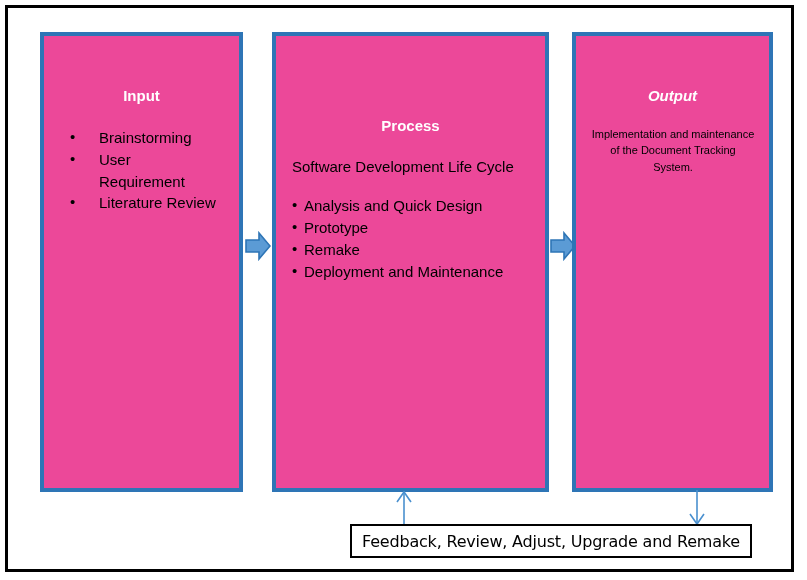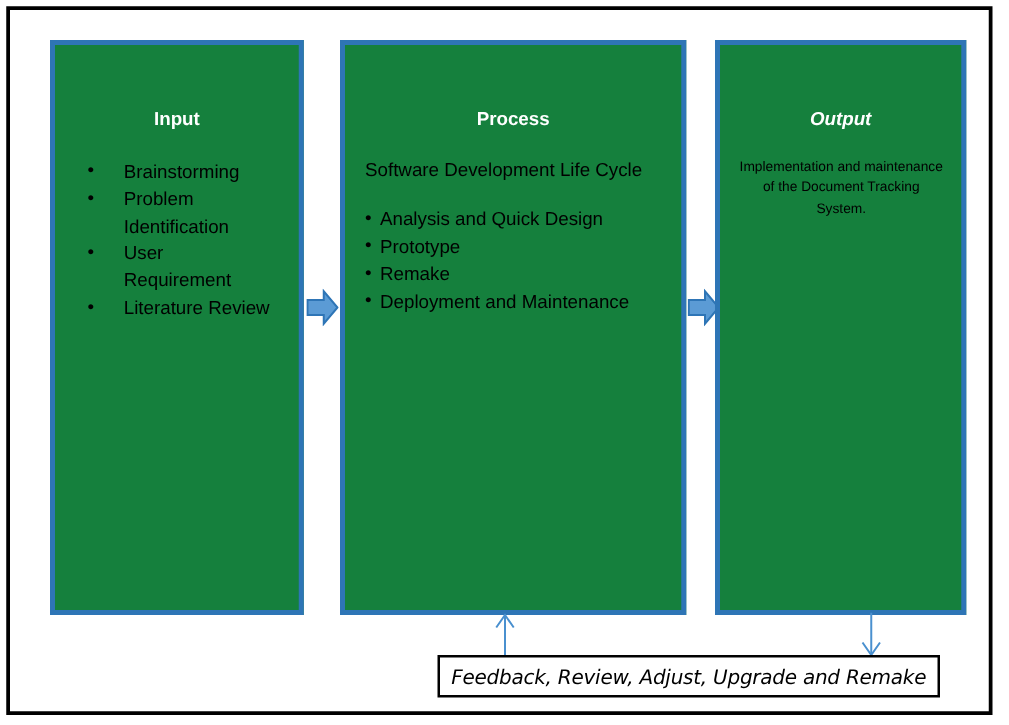--- a/index.html
+++ b/index.html
@@ -28,42 +28,42 @@
     top: 5px;
     width: 789px;
     height: 567px;
     border: 3px solid #000000;
     box-sizing: border-box;
   }
 
   
   .blue-box {
     position: absolute;
-    background: #15803d;
+    background: #ec4899;
     border: 4px solid #2e75b6;
     box-sizing: border-box;
     padding: 0;
   }
 
   #box-input   { left: 40px;  top: 32px; width: 203px; height: 460px; }
   #box-process { left: 272px; top: 32px; width: 277px; height: 460px; }
   #box-output  { left: 572px; top: 32px; width: 201px; height: 460px; }
 
   .box-heading {
     color: #ffffff;
     font-weight: bold;
     font-size: 15px;
     text-align: center;
     margin: 0;
     padding: 0;
     line-height: 1.2;
   }
 
   #box-input .box-heading   { margin-top: 51px; }
-  #box-process .box-heading { margin-top: 51px; }
+  #box-process .box-heading { margin-top: 81px; }
   #box-output .box-heading  { margin-top: 51px; font-style: italic; }
 
   
   #input-list {
     list-style: none;
     margin: 22px 0 0 0;
     padding: 0 22px 0 18px;
   }
   #input-list li {
     position: relative;
@@ -143,21 +143,20 @@
     display: flex;
     align-items: center;
     justify-content: center;
   }
   #feedback-label {
     font-family: "DejaVu Sans", sans-serif;
     font-size: 16px;
     color: #000000;
     letter-spacing: -0.2px;
     white-space: nowrap;
-    font-style: italic;
   }
 
   .loop-arrow {
     position: absolute;
     width: 22px;
     height: 36px;
   }
   #feedback-arrow-up   { left: 393px; top: 490px; }
   #feedback-arrow-down { left: 686px; top: 490px; }
 </style>
@@ -165,21 +164,20 @@
 <body>
 
 <div id="canvas">
 
   <div id="outer-frame"></div>
 
   <div class="blue-box" id="box-input">
     <div class="box-heading">Input</div>
     <ul id="input-list">
       <li>Brainstorming</li>
-      <li>Problem Identification</li>
       <li>User Requirement</li>
       <li>Literature Review</li>
     </ul>
   </div>
 
   <div class="block-arrow" id="arrow-input-process">
     <svg width="26" height="30" viewBox="0 0 26 30" xmlns="http://www.w3.org/2000/svg">
       <polygon points="1,9 14,9 14,2 25,15 14,28 14,21 1,21" fill="#5b9bd5" stroke="#2e75b6" stroke-width="1.6" stroke-linejoin="miter"></polygon>
     </svg>
   </div>

